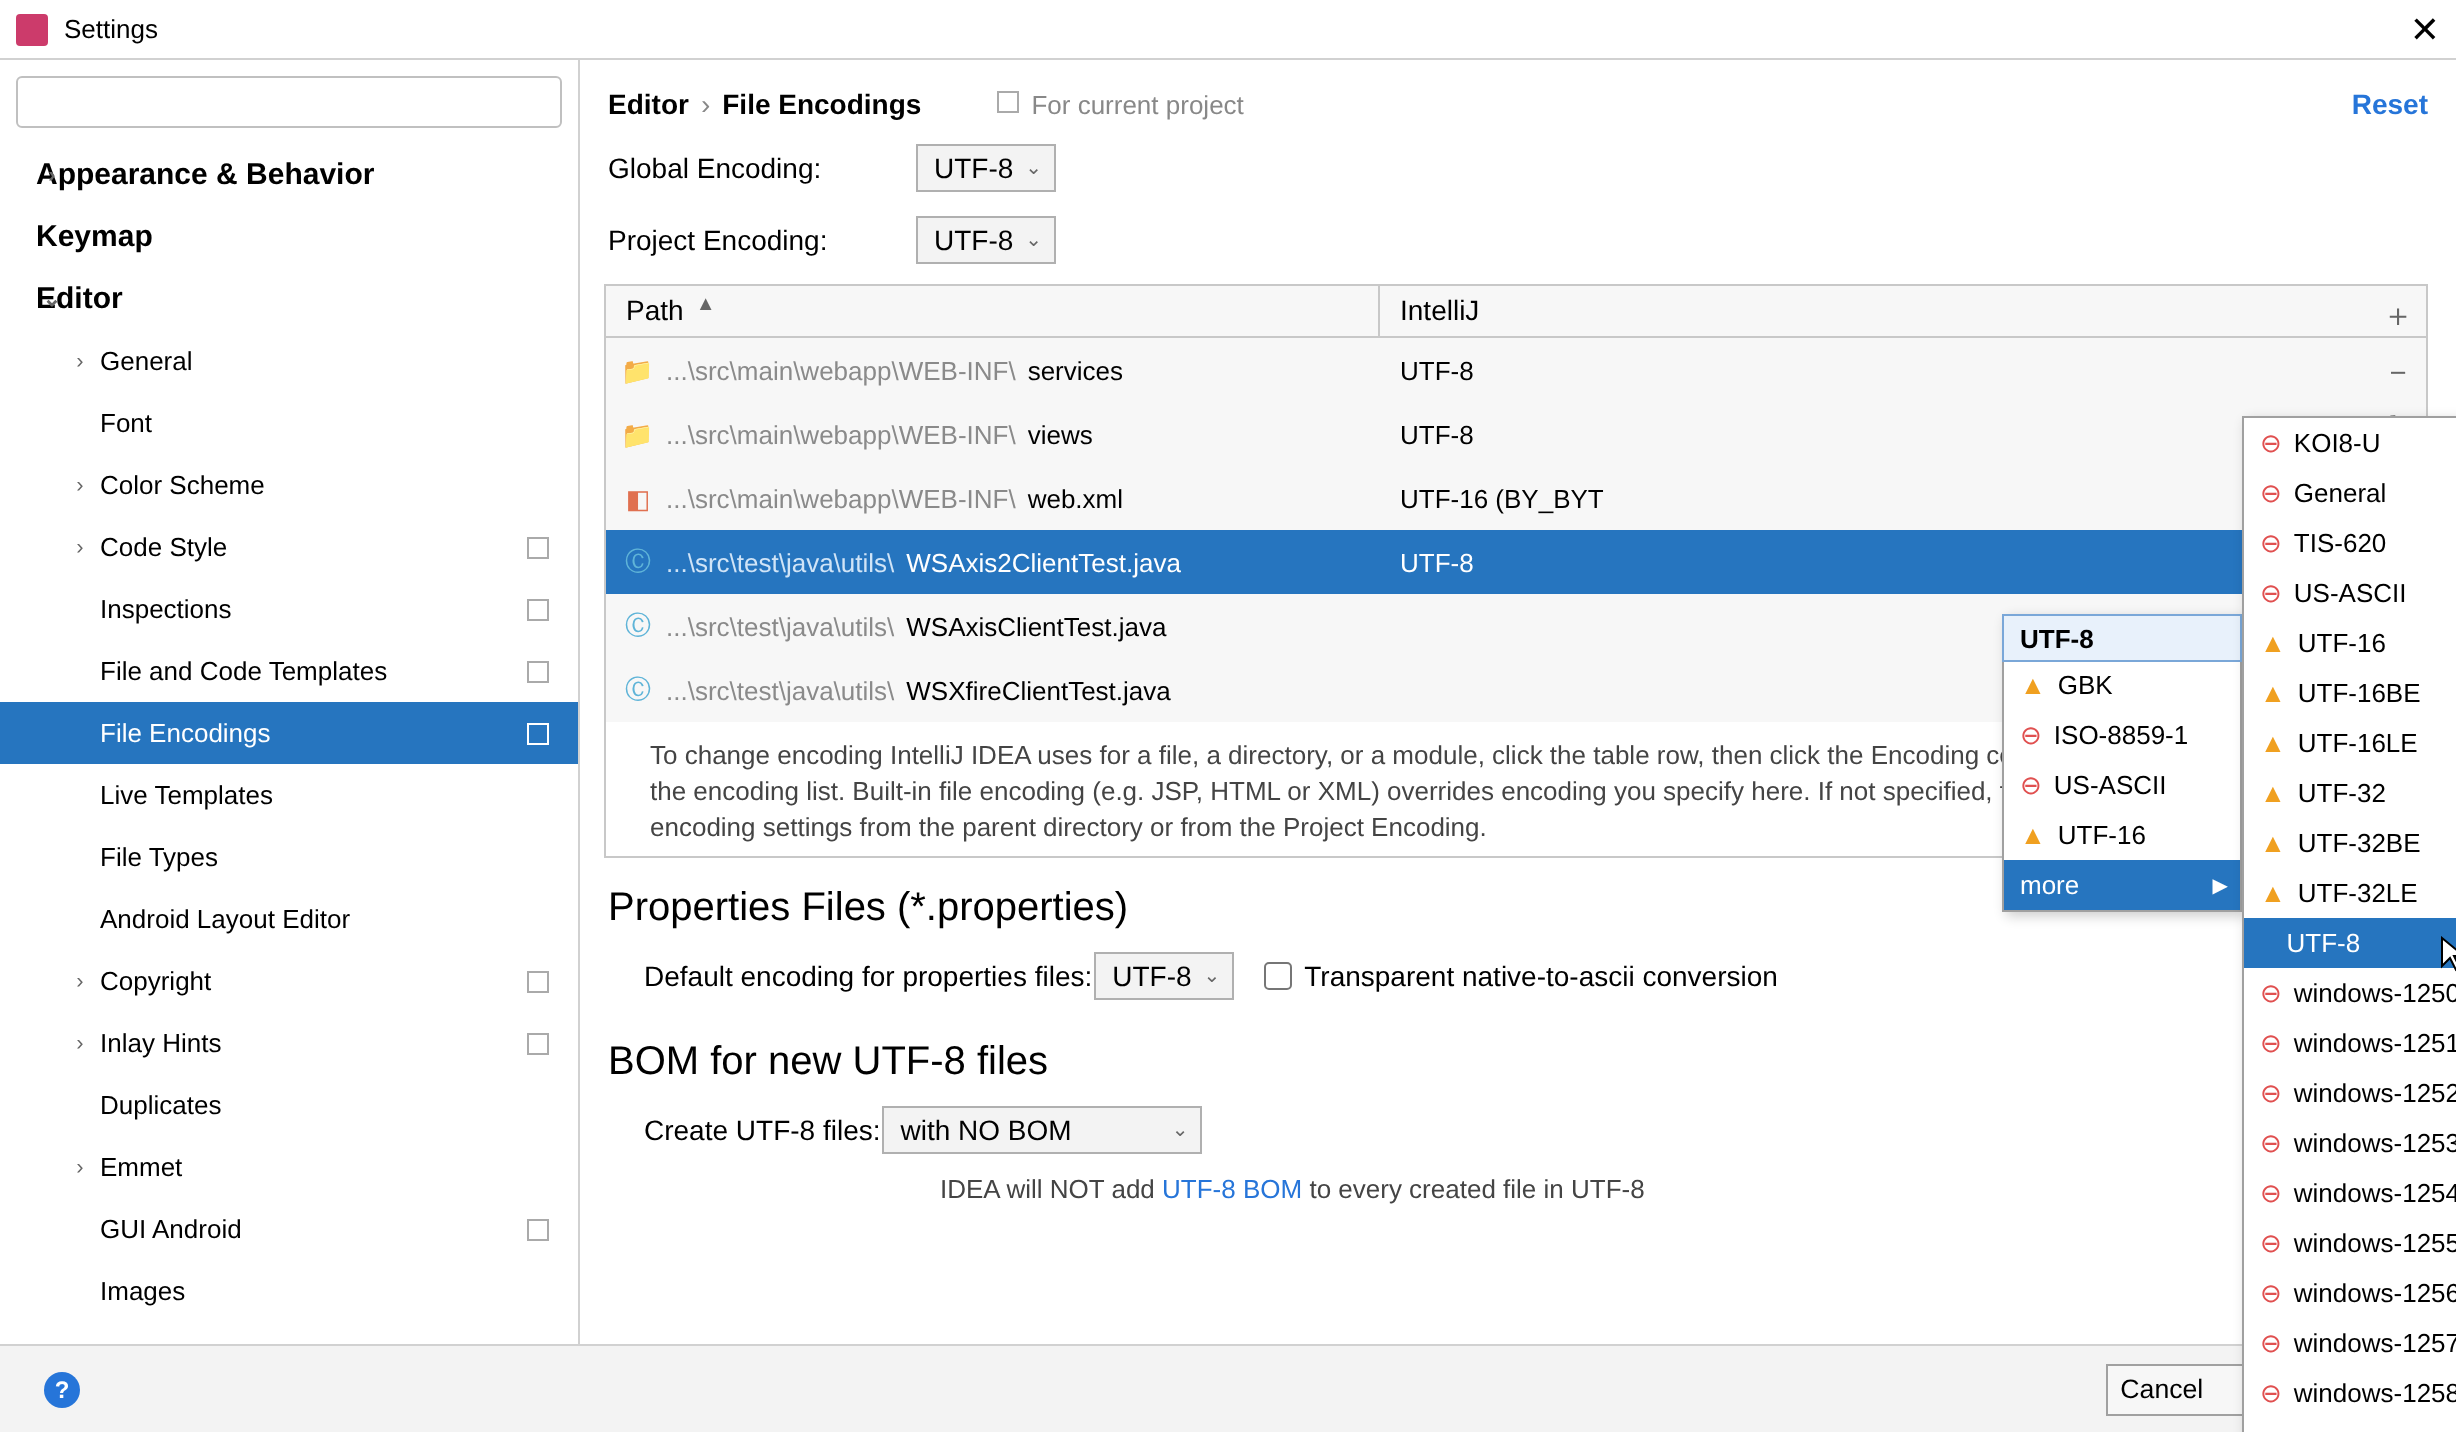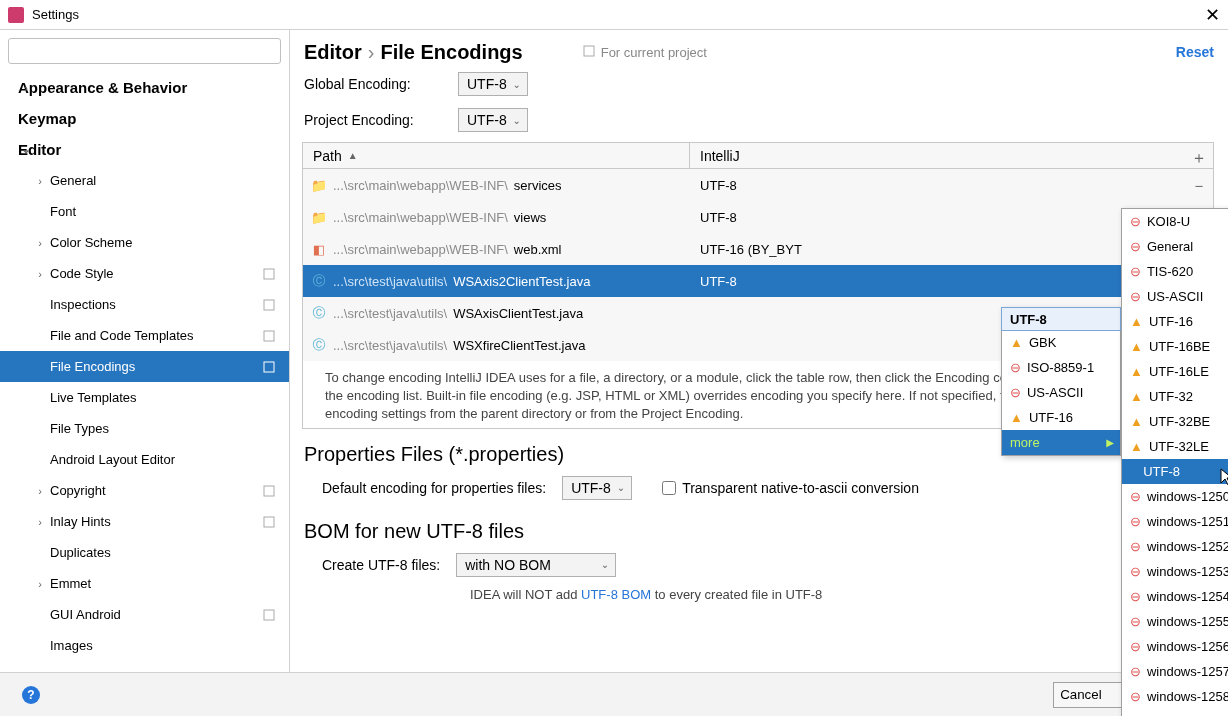--- a/index.html
+++ b/index.html
@@ -24,68 +24,68 @@
 .tree-item .chev { position: absolute; left: 20px; color: #666; font-size: 11px; width: 12px; text-align: center; }
 .tree-item.lvl1 .chev { left: 34px; }
 .tree-item.bold { font-weight: 700; font-size: 15px; }
 .tree-item.sel { background: #2675bf; color: #fff; }
 .tree-item .marker { position: absolute; right: 14px; width: 12px; height: 12px; }
 .tree-item .marker svg { width: 12px; height: 12px; }
 
 .content { flex: 1; display: flex; flex-direction: column; position: relative; }
 
 .crumb-row { height: 36px; display: flex; align-items: center; padding: 8px 14px 0 14px; }
-.crumb { font-size: 20px; font-weight: 700; }
+.crumb { font-size: 14px; font-weight: 700; }
 .crumb .sep { color: #888; margin: 0 6px; font-weight: 400; }
-.for-project { margin-left: 60px; color: #888; font-size: 13px; display: flex; gap: 6px; }
+.for-project { margin-left: 37px; color: #888; font-size: 13px; display: flex; gap: 6px; }
 .reset { margin-left: auto; color: #2675d9; font-size: 14px; cursor: pointer; font-weight:600; }
 
 .form-row { display: flex; align-items: center; padding: 6px 14px; gap: 14px; font-size: 14px; }
 .form-row .lbl { width: 140px; }
 .dd { height: 24px; border: 1px solid #b0b0b0; background: #f3f3f3; padding: 0 20px 0 8px; display: inline-flex; align-items: center; position: relative; min-width: 70px; cursor: pointer; }
 .dd .car { position: absolute; right: 6px; color: #666; font-size: 10px; }
 
 .table-wrap { margin: 4px 14px 0 12px; border: 1px solid #c8c8c8; position: relative; }
 .table-head { display: flex; height: 26px; background: #f7f7f7; border-bottom: 1px solid #c8c8c8; }
-.th { padding: 4px 10px; font-size: 14px; display: flex; align-items: center; }
+.th { padding: 4px 10px; font-size: 14px; display: flex; align-items: flex-start; }
 .th.path { width: 387px; border-right: 1px solid #c8c8c8; }
 .th .sort { margin-left: 6px; color: #666; font-size: 10px; }
 .table-body { }
 .tr { display: flex; height: 32px; align-items: center; background: #f7f7f7; }
 .tr.selected { background: #2675bf; color: #fff; }
 .tr .cell-path { width: 387px; padding-left: 8px; display: flex; align-items: center; gap: 6px; }
 .tr .cell-enc { padding-left: 10px; flex: 1; }
 .tr .fico { width: 16px; height: 16px; display:inline-flex; align-items:center; justify-content:center; }
 .fico.folder { color: #b0b0b0; }
 .fico.xml { color: #e07050; }
 .fico.java { color: #5fb4d8; }
 .pth-gray { color: #8a8a8a; }
 .tr.selected .pth-gray { color: #d0e4f7; }
 
 .side-tools { position: absolute; right: 0; top: 0; width: 28px; display: flex; flex-direction: column; align-items: center; gap: 6px; padding-top: 4px; }
 .side-tools div { width: 22px; height: 22px; display: flex; align-items: center; justify-content: center; color: #666; font-size: 16px; cursor: pointer; }
 
 .help-text { padding: 8px 22px 4px 22px; font-size: 13px; color: #444; line-height: 1.4; }
 
 .section-h { padding: 14px 14px 4px 14px; font-size: 20px; }
-.sub-row { padding: 6px 14px 6px 32px; display: flex; align-items: center; gap: 16px; font-size: 14px; }
+.sub-row { padding: 6px 14px 6px 32px; display: flex; align-items: center; gap: 1px; font-size: 14px; }
 .sub-row .lbl2 {  }
 .chk { width: 14px; height: 14px; }
 .note { padding: 4px 14px 0 180px; color: #444; font-size: 13px; }
 .note .lnk { color: #2675d9; }
 
 .footer { position: absolute; bottom: 0; left: 0; right: 0; height: 44px; border-top: 1px solid #d1d1d1; display: flex; align-items: center; padding: 0 14px; background: #f3f3f3; }
 .footer .help-icon { width: 18px; height: 18px; border-radius: 50%; background: #2675d9; color: #fff; display:flex; align-items:center; justify-content:center; font-weight: bold; font-size: 12px; cursor:pointer; margin-left: 8px; }
 .footer .btns { margin-left: auto; display:flex; gap: 10px; }
 .footer button { height: 26px; padding: 0 22px; border: 1px solid #a0a0a0; background: #f7f7f7; cursor: pointer; }
 
 .enc-menu1 { position: absolute; left: 711px; top: 277px; width: 120px; background: #fff; border: 1px solid #a0a0a0; box-shadow: 2px 2px 6px rgba(0,0,0,0.2); z-index: 50; }
 .enc-menu1 .hdr { background: #e8f1fb; border: 1px solid #7aa7d8; height: 24px; display:flex; align-items:center; padding:0 8px; font-weight:700; margin: -1px; }
 .enc-menu1 .mi { height: 25px; display:flex; align-items:center; padding:0 8px; gap: 6px; cursor:pointer; }
-.enc-menu1 .mi.more { background: #2675bf; color: #bef264; justify-content: space-between; padding-right: 6px; }
+.enc-menu1 .mi.more { background: #2675bf; color: #ffffff; justify-content: space-between; padding-right: 6px; }
 .enc-menu1 .mi .arrow { font-size: 10px; }
 
 .enc-menu2 { position: absolute; left: 831px; top: 178px; width: 230px; max-height: 534px; background: #fff; border: 1px solid #a0a0a0; box-shadow: 2px 2px 6px rgba(0,0,0,0.2); z-index: 60; overflow: hidden; }
 .enc-menu2 .mi2 { height: 25px; display:flex; align-items:center; padding:0 8px; gap: 6px; cursor:pointer; }
 .enc-menu2 .mi2.sel2 { background: #2675bf; color: #fff; }
 
 .cursor-ptr { position: absolute; left: 930px; top: 438px; z-index: 100; pointer-events: none; }
 
 .enc-cell-dd { position: absolute; left: 711px; top: 277px; right: 53px; height: 24px; border: 1px solid #7aa7d8; background: #e8f1fb; z-index: 40; }
 .enc-cell-dd .car2 { position:absolute; right: 8px; top: 4px; color: #666; font-size: 11px; }

